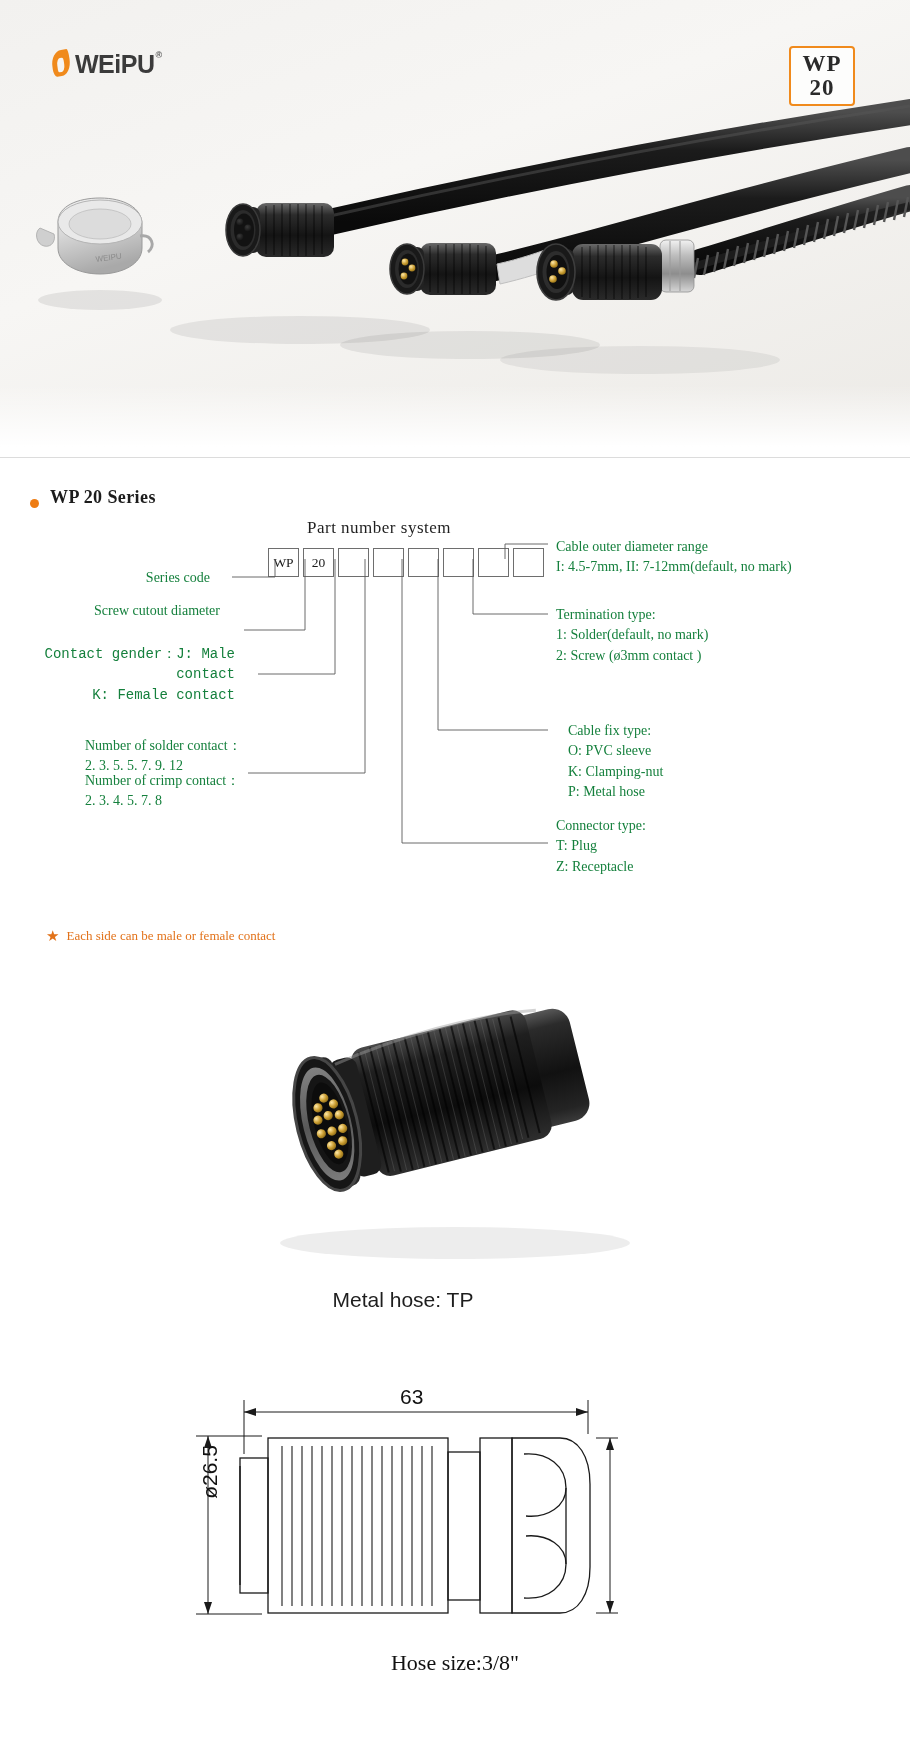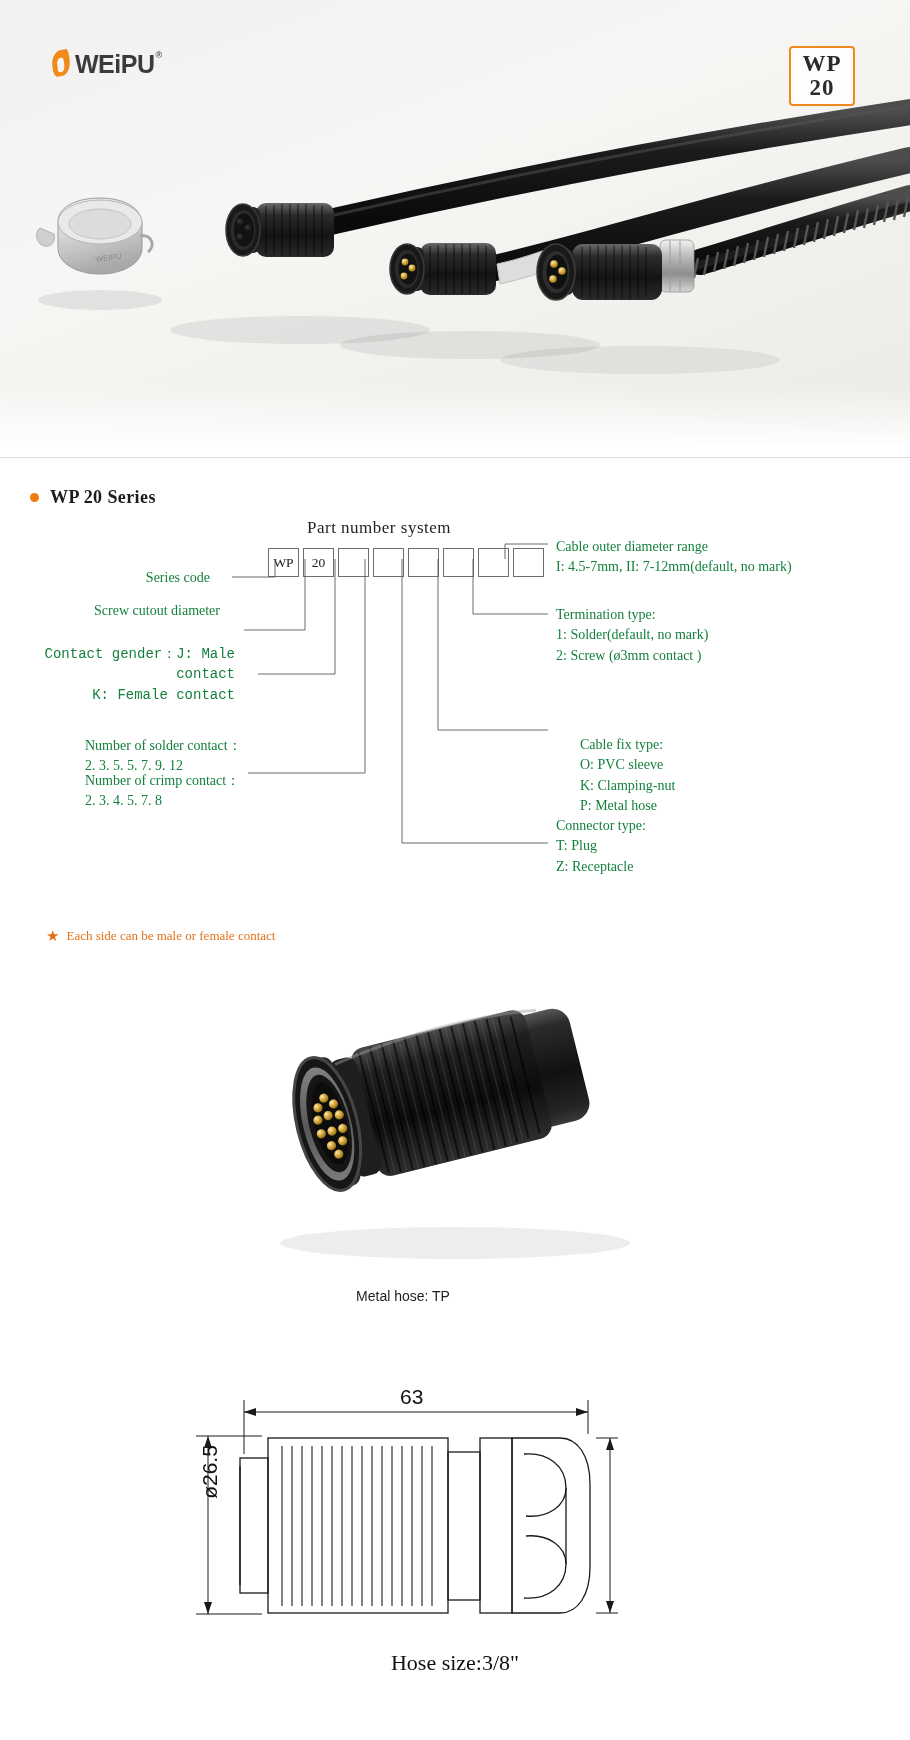--- a/index.html
+++ b/index.html
@@ -89,21 +89,21 @@
   
   .section-sep {
     position: absolute;
     left: 0; top: 457px;
     width: 910px; height: 1px;
     background: #dcdcdc;
   }
   .series-title {
     position: absolute;
     left: 30px; top: 487px;
-    display: flex; align-items: center; gap: 11px;
+    display: flex; align-items: flex-end; gap: 11px;
   }
   .series-dot {
     width: 9px; height: 9px; border-radius: 50%;
     background: #ee7c13;
   }
   .series-title .txt {
     font-family: "Liberation Serif", serif;
     font-weight: bold;
     font-size: 18px;
     color: #1c1c1c;
@@ -162,21 +162,21 @@
   .photo2 {
     position: absolute;
     left: 0; top: 975px; width: 910px; height: 300px;
     background: #ffffff;
   }
   .photo2-cap {
     position: absolute;
     left: 0; top: 1288px; width: 806px;
     text-align: center;
     font-family: "Liberation Sans", sans-serif;
-    font-size: 14px;
+    font-size: 21px;
     color: #1e1e1e;
   }
 
   
   .drawing { position: absolute; left: 0; top: 1380px; width: 910px; height: 340px; }
   .dwg-dim {
     position: absolute;
     font-family: "Liberation Sans", sans-serif;
     font-size: 21px;
     color: #111;
@@ -429,21 +429,21 @@
 <div class="lbl" style="left:85px; top:736px; width:250px;">Number of solder contact：
 2. 3. 5. 5. 7. 9. 12</div>
 <div class="lbl" style="left:85px; top:771px; width:250px;">Number of crimp contact：
 2. 3. 4. 5. 7. 8</div>
 
 <div class="lbl right" style="left:556px; top:537px; width:340px;">Cable outer diameter range
 I: 4.5-7mm, II: 7-12mm(default, no mark)</div>
 <div class="lbl right" style="left:556px; top:605px; width:330px;">Termination type:
 1: Solder(default, no mark)
 2: Screw (ø3mm contact )</div>
-<div class="lbl right" style="left:580px; top:721px; width:330px;margin-top:14px;">Cable fix type:
+<div class="lbl right" style="left:568px; top:721px; width:330px;">Cable fix type:
 O: PVC  sleeve
 K: Clamping-nut
 P: Metal hose</div>
 <div class="lbl right" style="left:556px; top:816px; width:330px;">Connector type:
 T: Plug
 Z: Receptacle</div>
 
 <div class="star-note">
   <span class="star">★</span>
   <span>Each side can be male or female contact</span>

